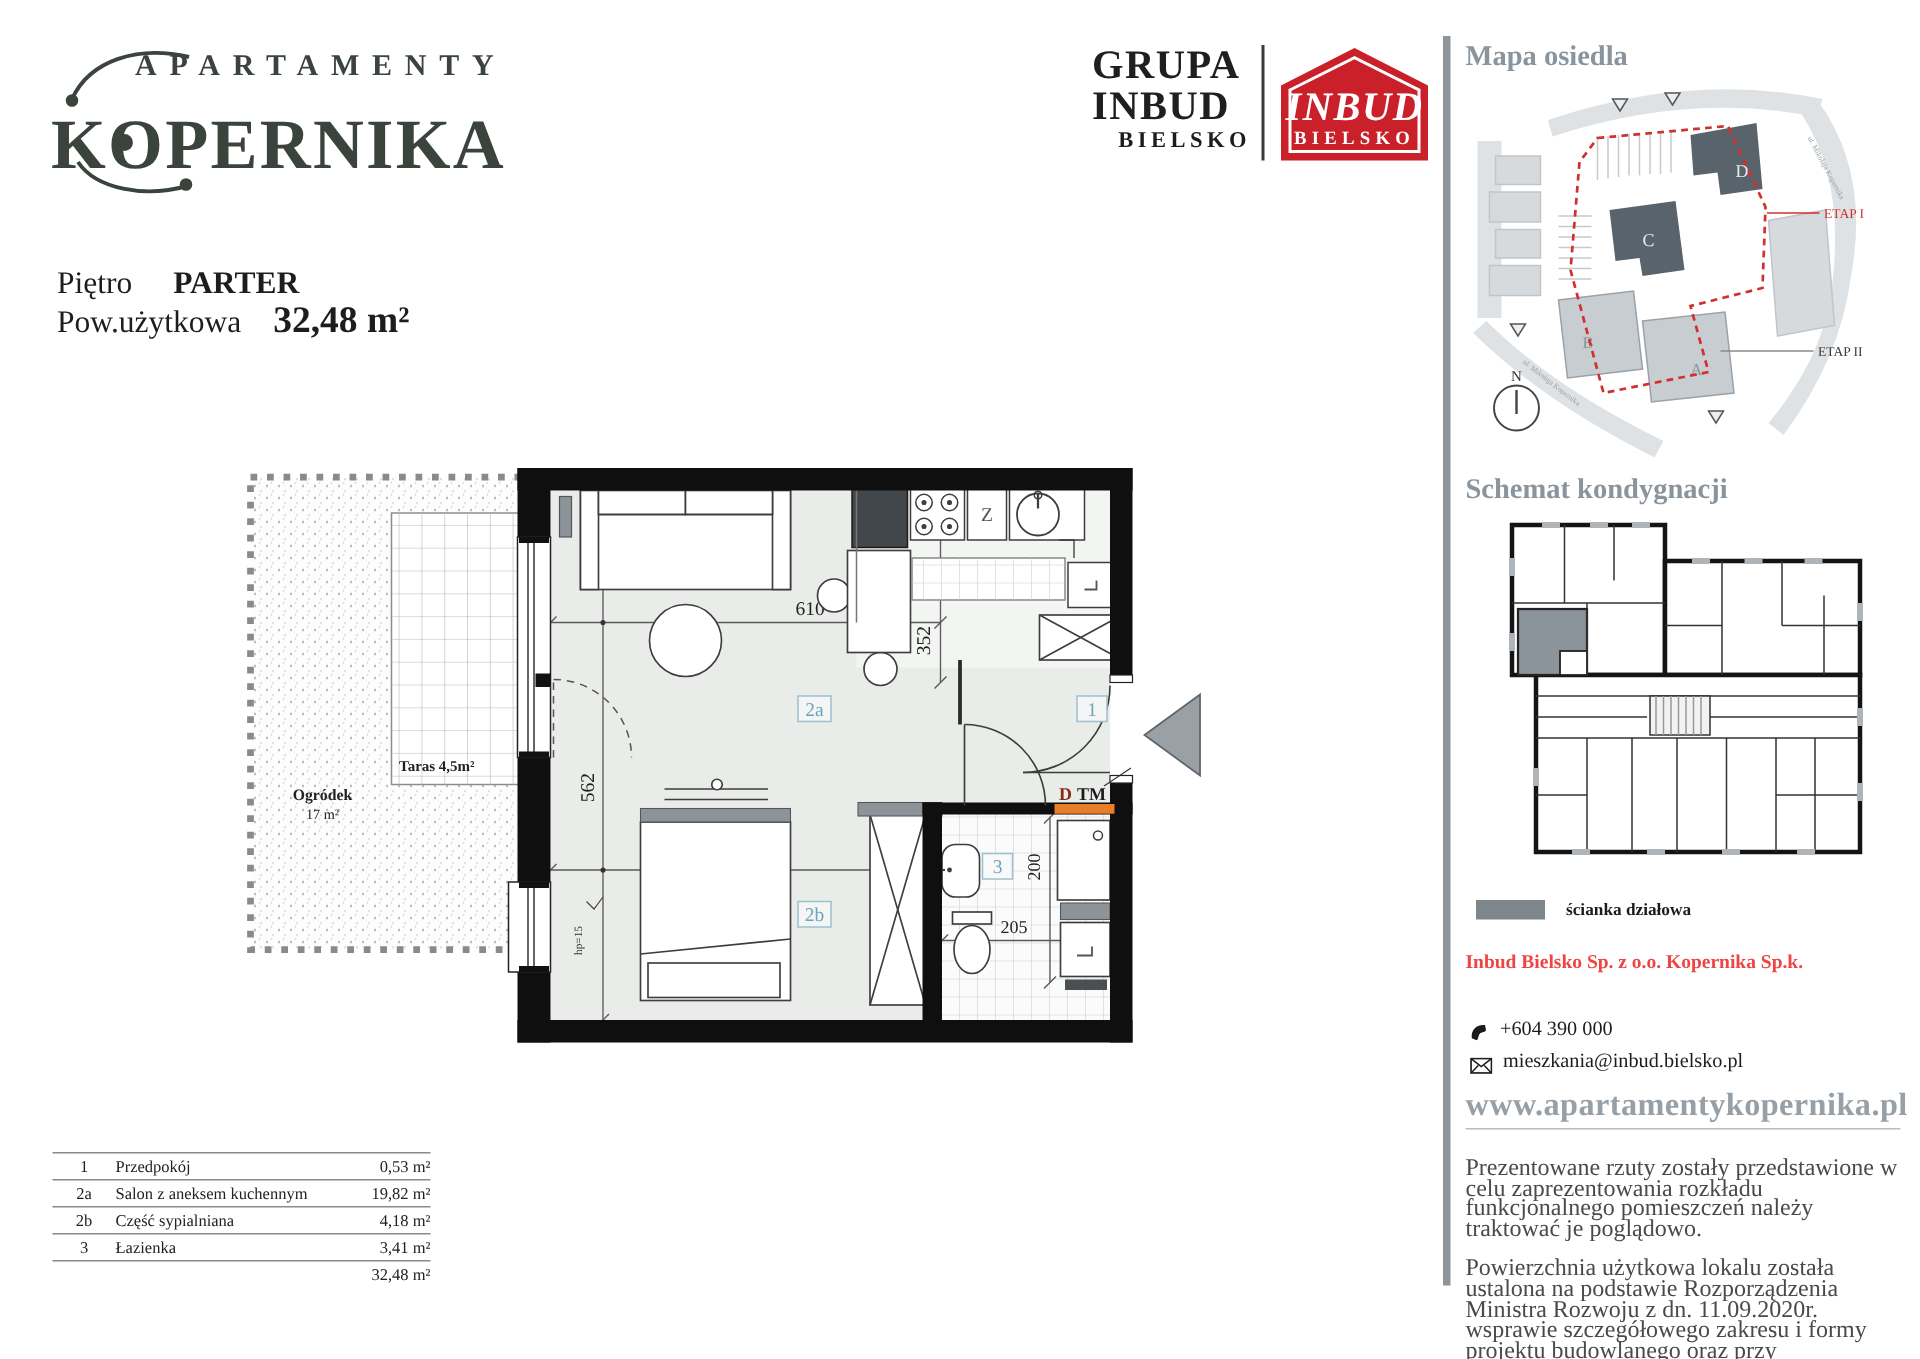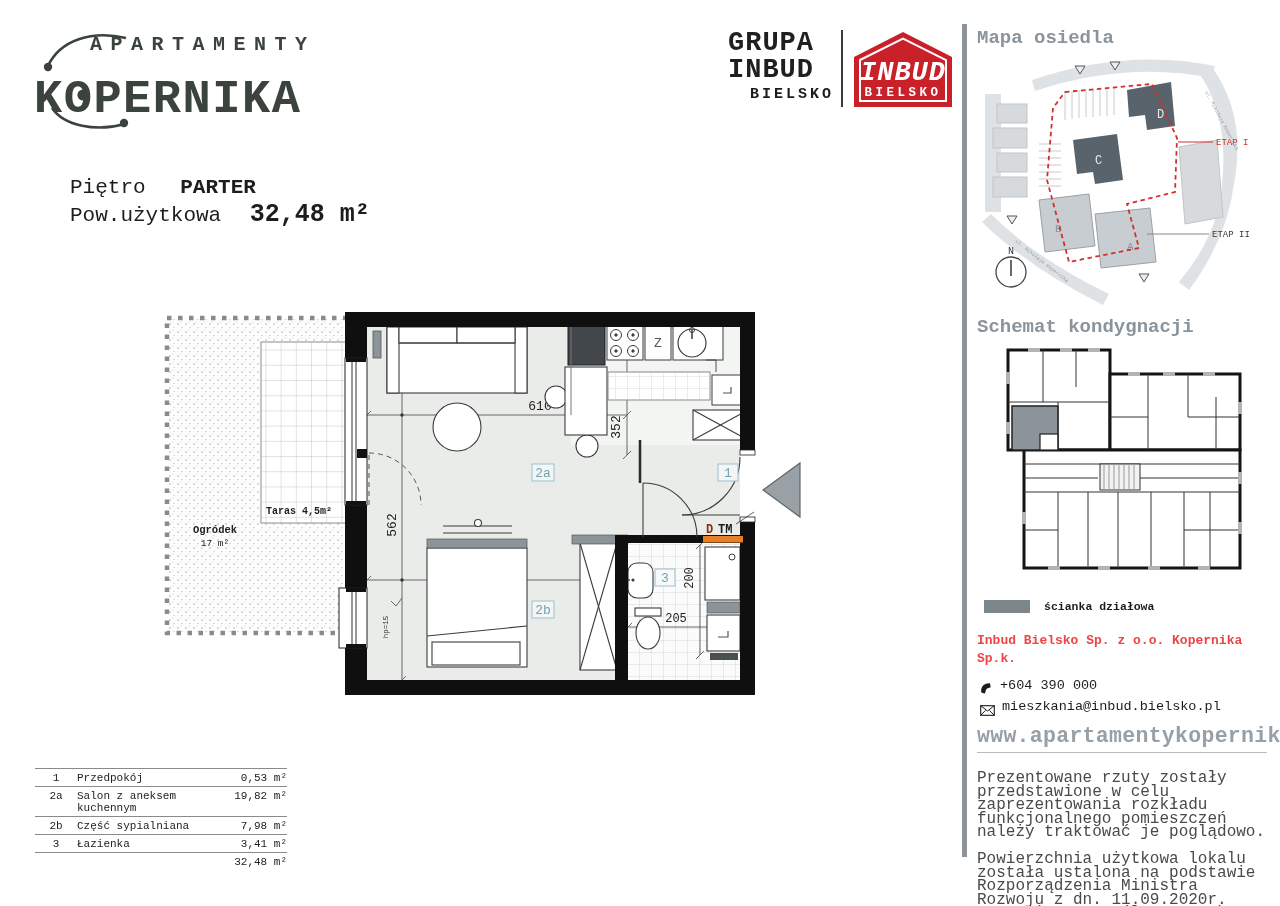--- a/index.html
+++ b/index.html
@@ -1,22 +1,22 @@
 <!DOCTYPE html>
 <html><head>
 <meta charset="utf-8">
 <style>
   html,body{margin:0;padding:0;background:#fff;}
   #page{position:relative;width:1280px;height:906px;background:#ffffff;overflow:hidden;
-        font-family:Liberation Mono, monospace;color:#1d1d1d;}
+        font-family:Liberation Serif, serif;color:#1d1d1d;}
   .abs{position:absolute;}
   
   .h1line{font-weight:bold;font-size:25px;letter-spacing:.2px;}
   .h1big{font-size:31px;font-weight:bold;}
-  .h2line{font-size:21px;margin-left:32px;}
+  .h2line{font-size:21px;}
   .bold{font-weight:bold;}
   
   .grupa{font-weight:bold;font-size:27px;line-height:27px;letter-spacing:1px;color:#1f1f1f;}
   .grupa-sub{font-size:15px;letter-spacing:3px;text-align:right;font-weight:bold;margin-top:2px;}
   
   .panel-title{font-size:19px;font-weight:bold;color:#8a949d;}
   .legend-row{display:flex;align-items:center;gap:14px;}
   .legend-swatch{width:46px;height:13px;background:#7d878b;}
   .legend-label{font-size:11.5px;font-weight:bold;color:#1c1c1c;}
   .company{font-size:13px;line-height:18px;color:#ef4444;}
@@ -301,21 +301,21 @@
       <span class="val">0,53 m²</span>
     </div>
     <div class="arow">
       <span class="no">2a</span>
       <span>Salon z aneksem kuchennym</span>
       <span class="val">19,82 m²</span>
     </div>
     <div class="arow">
       <span class="no">2b</span>
       <span>Część sypialniana</span>
-      <span class="val">7,98 m²</span>
+      <span class="val">4,18 m²</span>
     </div>
     <div class="arow">
       <span class="no">3</span>
       <span>Łazienka</span>
       <span class="val">3,41 m²</span>
     </div>
     <div class="arow total">
       <span class="no"></span>
         <span></span>
       <span class="val">32,48 m²</span>

